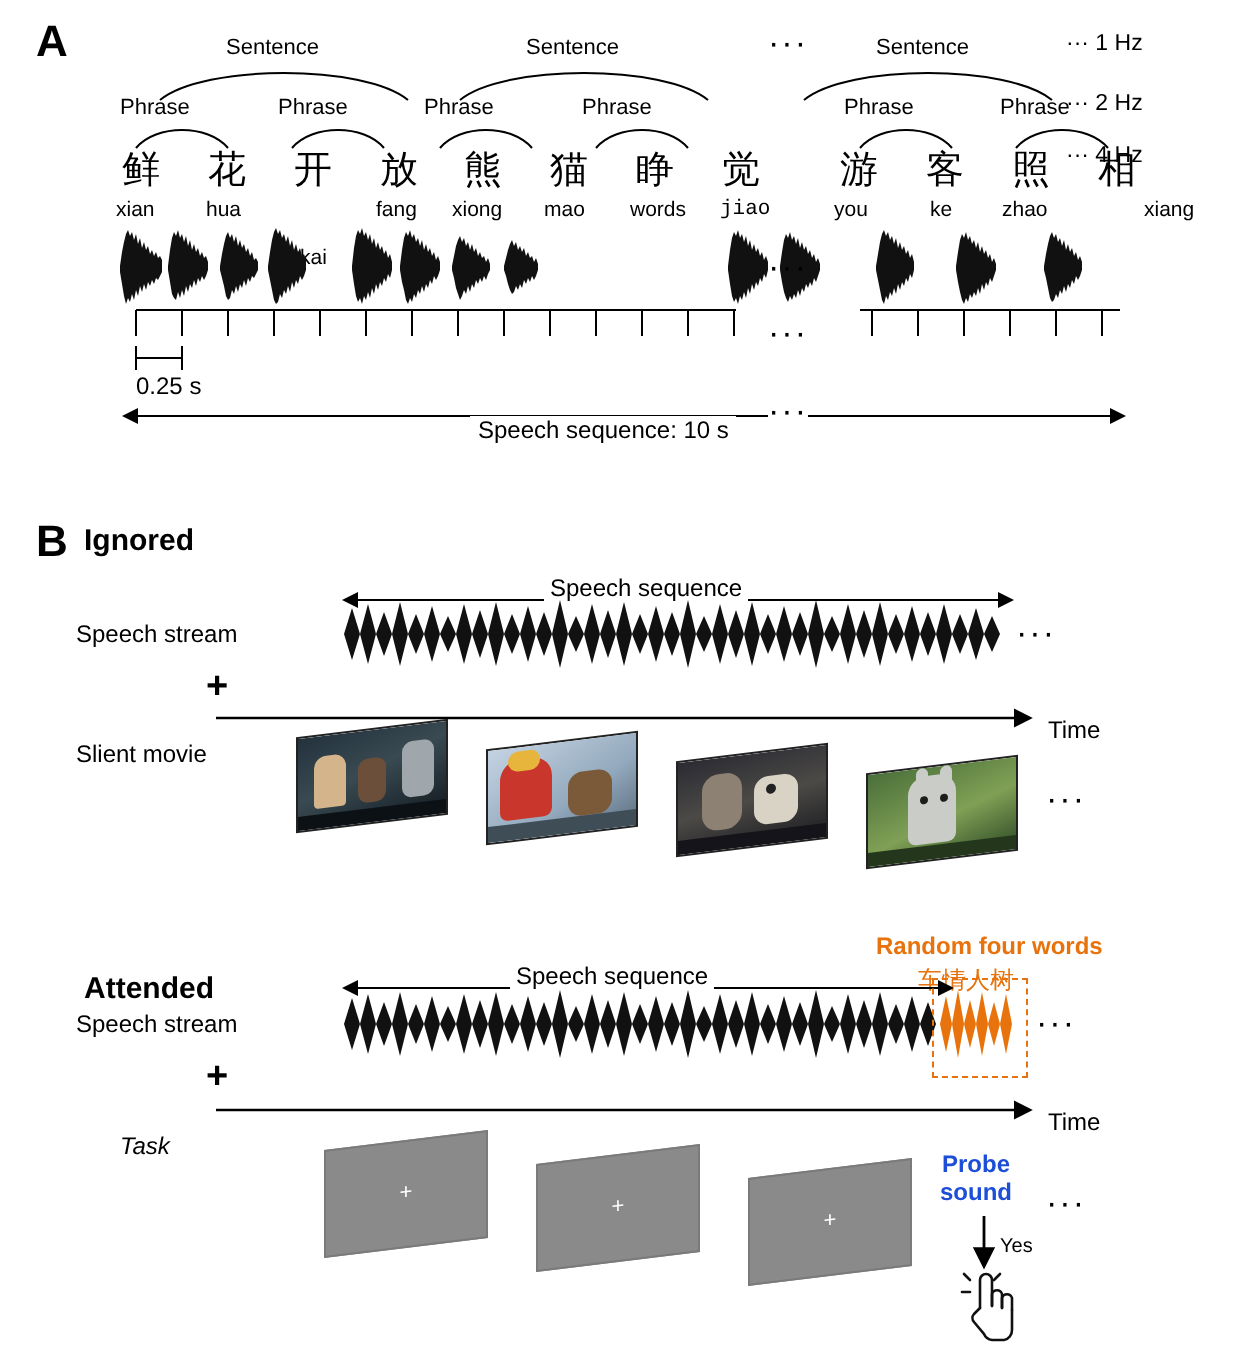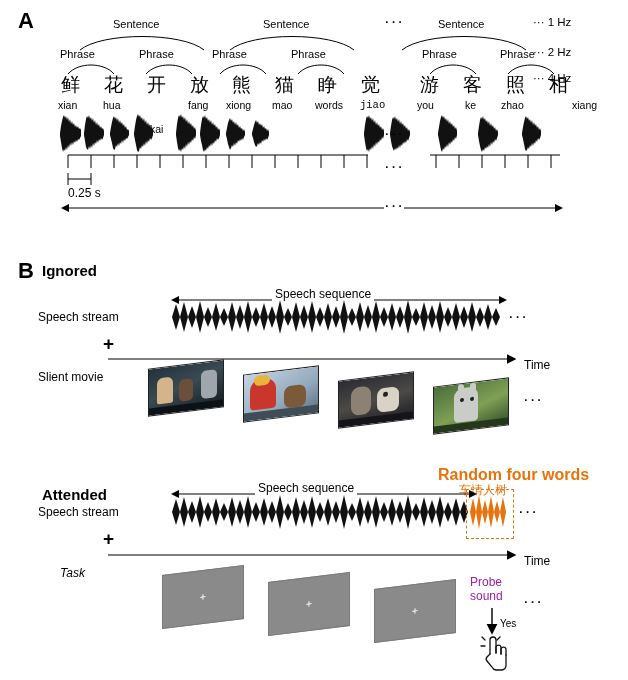--- a/index.html
+++ b/index.html
@@ -39,21 +39,21 @@
   }
   .brace-lbl {
     font-size: 11px;
     white-space: nowrap;
   }
   .dots {
     font-size: 17px;
     letter-spacing: 1px;
     font-family: "Liberation Sans", sans-serif;
   }
-  .orange-txt { color: #E8730C; font-size: 16px; font-weight: bold; white-space: nowrap; }
+  .orange-txt { color: #E8730C; font-size: 12px; font-weight: bold; white-space: nowrap; }
   .section-title {
     font-size: 15px;
     font-weight: bold;
     white-space: nowrap;
   }
   .plus { font-size: 19px; font-weight: bold; }
   .movie-frame {
     position: absolute;
     width: 74px;
     height: 46px;
@@ -224,20 +224,21 @@
     <defs>
       <marker id="arrL" markerWidth="8" markerHeight="8" refX="7" refY="4" orient="auto">
         <path d="M8,0 L0,4 L8,8 z" fill="#000"></path>
       </marker>
       <marker id="arrR" markerWidth="8" markerHeight="8" refX="1" refY="4" orient="auto">
         <path d="M0,0 L8,4 L0,8 z" fill="#000"></path>
       </marker>
     </defs>
     <line x1="10" y1="8" x2="498" y2="8" stroke="#000" stroke-width="1" marker-start="url(#arrL)" marker-end="url(#arrR)"></line>
   </svg>
+  <div class="abs lbl-12" style="left:235px; top:208px; background:#fff; padding:0 4px;">Speech sequence: 10 s</div>
   <div class="abs dots" style="left:384px; top:196px; background:#fff;">···</div>
 
   <div class="abs panel-letter" style="left:18px; top:258px;">B</div>
 
   <div class="abs section-title" style="left:42px; top:262px;">Ignored</div>
 
   <svg class="abs" style="left:170px; top:290px;" width="340" height="16">
     <line x1="8" y1="10" x2="330" y2="10" stroke="#000" stroke-width="1" marker-start="url(#arrL)" marker-end="url(#arrR)"></line>
   </svg>
   <div class="abs lbl-12" style="left:272px; top:287px; background:#fff; padding:0 3px;">Speech sequence</div>
@@ -364,21 +365,21 @@
   <div class="gray-screen" style="left:162px; top:570px;">
     <span class="cross">+</span>
   </div>
   <div class="gray-screen" style="left:268px; top:577px;">
     <span class="cross">+</span>
   </div>
   <div class="gray-screen" style="left:374px; top:584px;">
     <span class="cross">+</span>
   </div>
 
-  <div class="abs" style="left:470px; top:575px; font-size:12px; color:#a21caf; font-weight:normal; line-height:14px; ">
+  <div class="abs" style="left:470px; top:575px; font-size:12px; color:#1d4ed8; font-weight:bold; line-height:14px; text-align:center;">
     <div>Probe</div>
     <div>sound</div>
   </div>
 
   <div class="abs dots" style="left:523px; top:592px;">···</div>
 
   <svg class="abs" style="left:484px; top:608px;" width="16" height="24">
     <line x1="8" y1="0" x2="8" y2="17" stroke="#000" stroke-width="1.4" marker-end="url(#arrR)"></line>
   </svg>
   <div class="abs lbl-13" style="left:500px; top:618px;">Yes</div>

